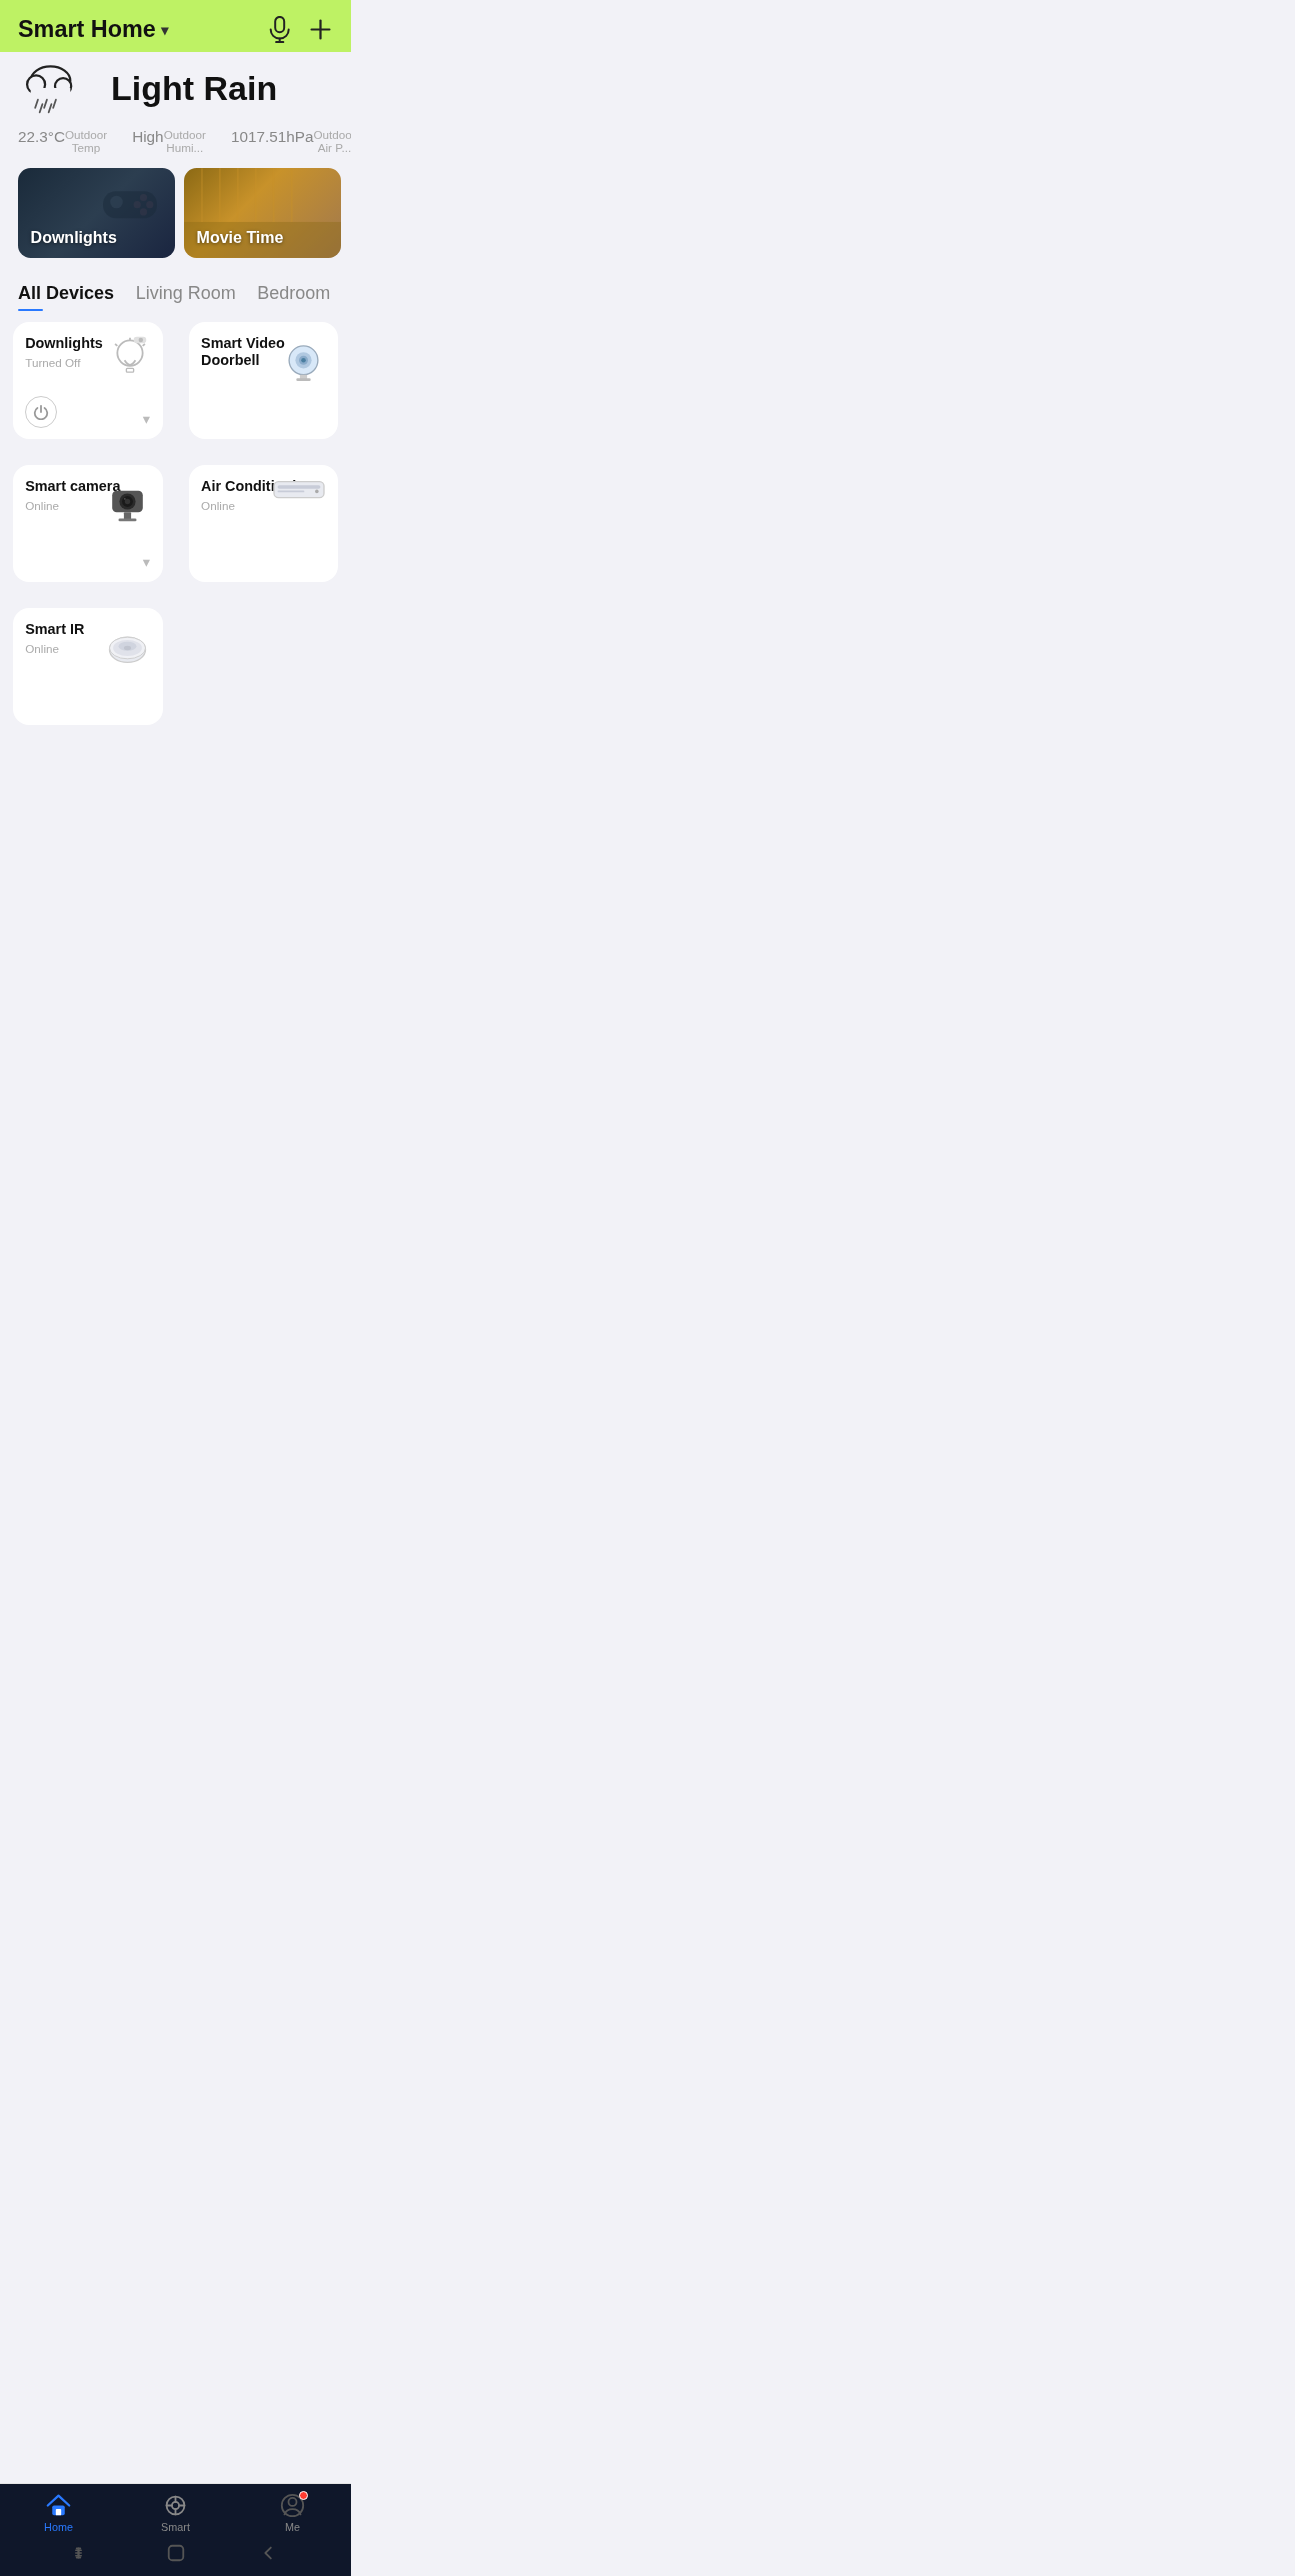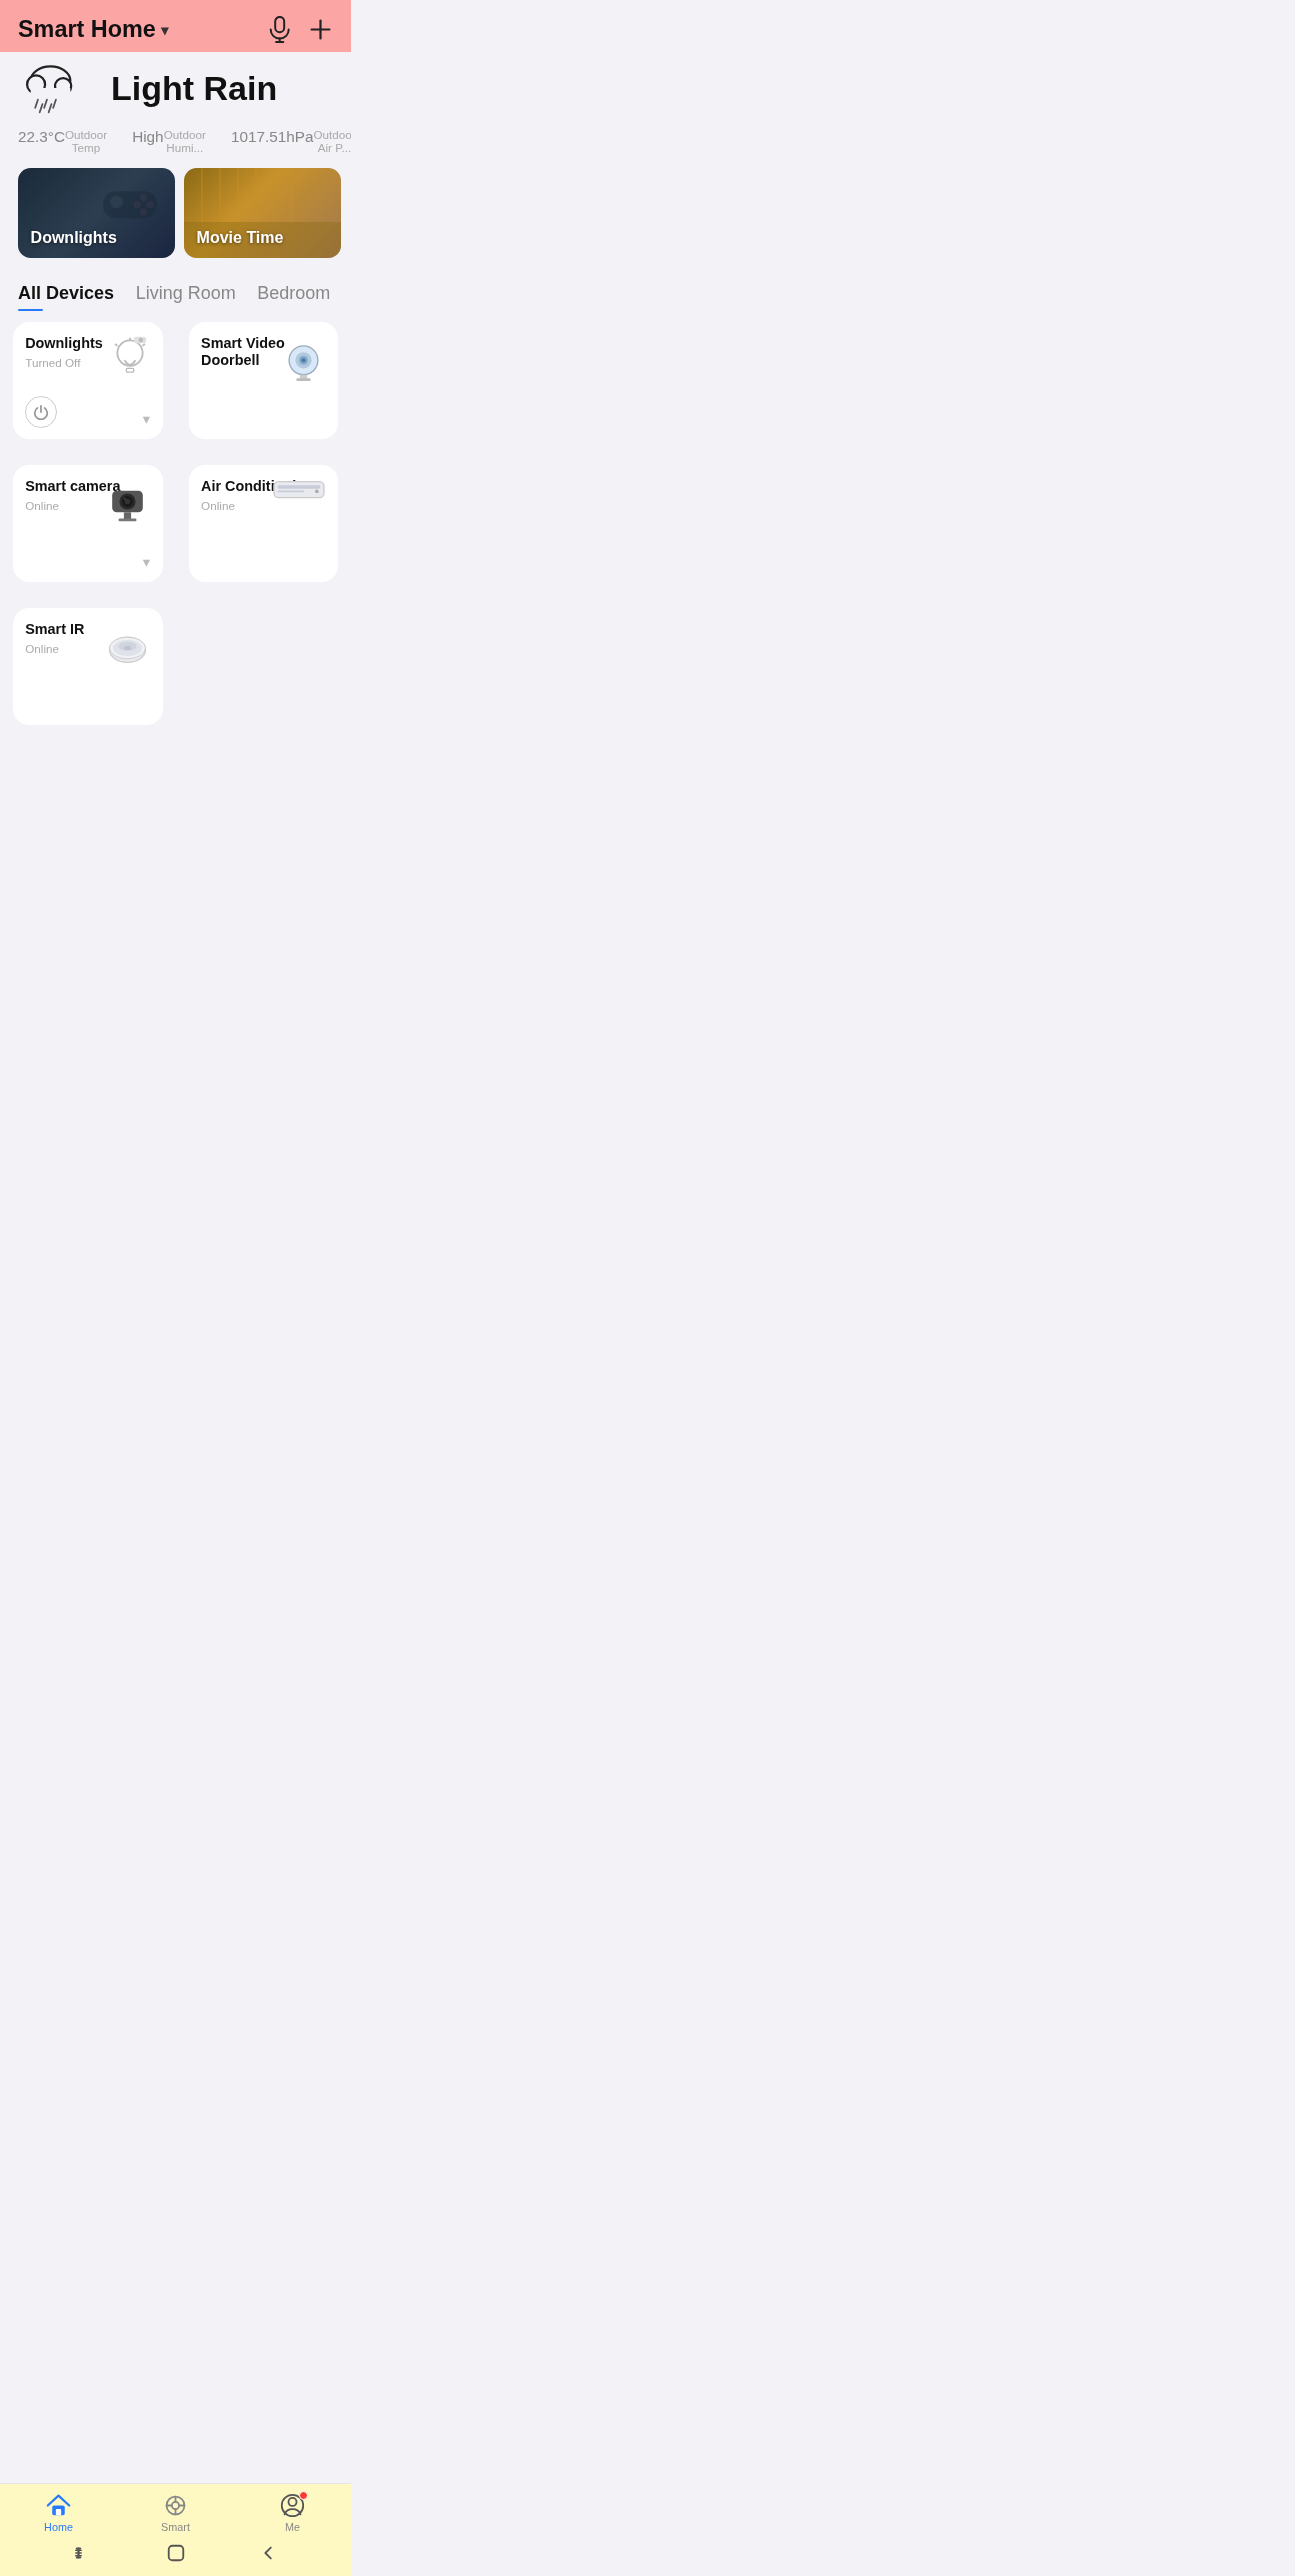--- a/index.html
+++ b/index.html
@@ -13,21 +13,21 @@
       overflow-x: hidden;
       position: relative;
     }
 
     
     .header {
       display: flex;
       justify-content: space-between;
       align-items: center;
       padding: 16px 18px 9px;
-      background: #fca5a5;
+      background: #bef264;
     }
     .header-title {
       font-size: 23.4px;
       font-weight: 700;
       color: #111;
       display: flex;
       align-items: center;
       gap: 5.4px;
     }
     .header-title .chevron {
@@ -210,21 +210,21 @@
       color: #bbb;
       font-size: 14.4px;
     }
 
     
     .bottom-nav {
       position: fixed;
       bottom: 0;
       left: 0;
       width: 351px;
-      background: #fef9c3;
+      background: #0f172a;
       border-top: 0.9px solid #e5e5e5;
     }
     .bottom-nav-items {
       display: flex;
       justify-content: space-around;
       align-items: center;
       padding: 9px 0 3.6px;
     }
     .nav-item {
       display: flex;

